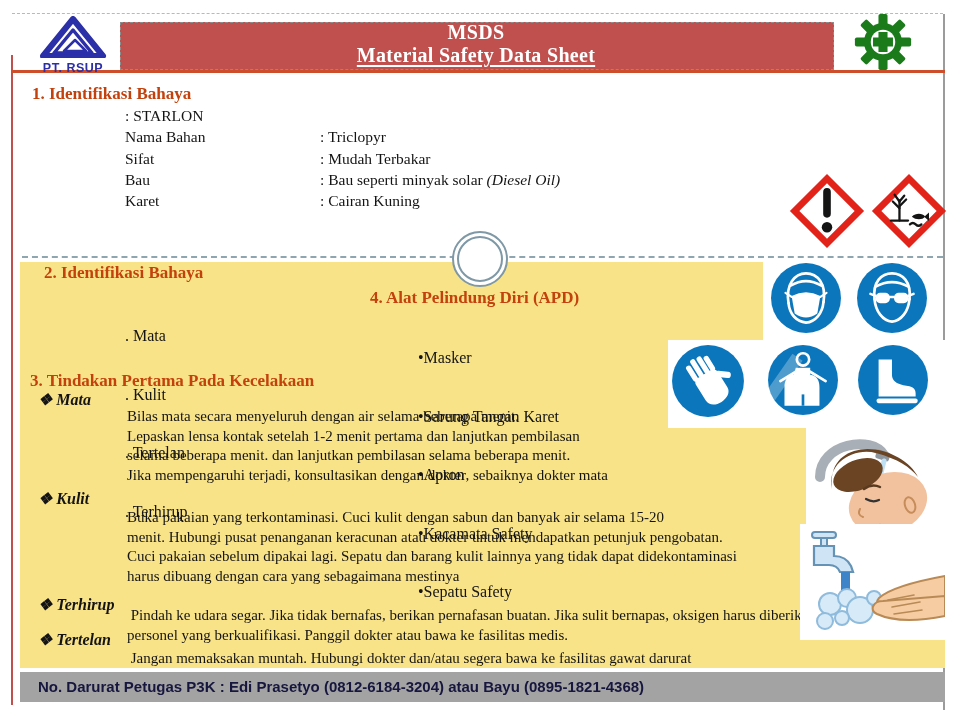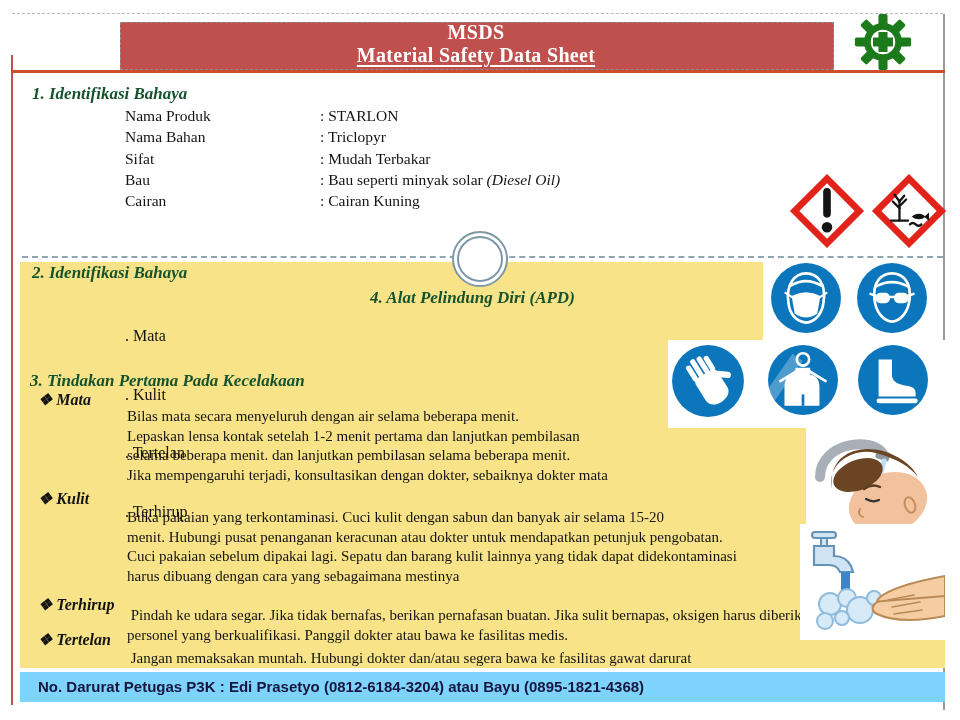--- a/index.html
+++ b/index.html
@@ -14,21 +14,21 @@
   
   .title-bar{left:120px;top:22px;width:712px;height:46px;background:#c0504d;border:1px dashed #8d8d8d;}
   .title-text{left:0;top:21px;width:952px;text-align:center;color:#fff;font-weight:700;
               font-size:20px;line-height:23px;letter-spacing:.3px;z-index:3;}
   .title-underline{text-decoration:underline;text-underline-offset:3px;}
   .logo-box{left:30px;top:16px;width:86px;height:54px;text-align:center;z-index:3;}
   .logo-text{font-family:"Liberation Sans",sans-serif;font-weight:700;font-size:12.5px;
              color:#2b2fa8;letter-spacing:.5px;line-height:12px;}
   .gear-box{left:852px;top:13px;z-index:3;}
   
-  .sec-heading{font-weight:700;font-size:17px;color:#14532d;white-space:pre;font-style:italic;}
+  .sec-heading{font-weight:700;font-size:17px;color:#c2410c;white-space:pre;}
   .s1-rows{left:125px;top:105px;z-index:3;}
   .s1-row{display:flex;font-size:15.5px;line-height:21.3px;white-space:pre;}
   .s1-lbl{width:195px;}
   
   .divider-dashed{top:256px;left:22px;width:921px;border-top:2px dashed #8fa6b0;z-index:2;}
   .circle-deco{left:452px;top:231px;width:52px;height:52px;border-radius:50%;background:#fff;
                border:2px solid #7e98a6;z-index:3;}
   .circle-deco-inner{position:absolute;inset:3px;border-radius:50%;border:2px solid #7e98a6;}
   
   .panel-a{left:20px;top:262px;width:743px;height:166px;background:#f9e388;z-index:1;}
@@ -37,40 +37,48 @@
   
   .z3{z-index:3;}
   .list{font-size:16px;line-height:19.5px;white-space:pre;}
   .sub-title{font-weight:700;font-style:italic;font-size:16px;white-space:pre;}
   .sub-body{overflow:hidden;}
   .line{font-size:15px;line-height:19.5px;white-space:pre;}
   
   .icon{z-index:4;}
   .illus{z-index:5;background:#fff;}
   
-  .footer-bar{left:20px;top:672px;width:925px;height:30px;background:#7dd3fc;z-index:4;
+  .footer-bar{left:20px;top:672px;width:925px;height:30px;background:#a3a3a3;z-index:4;
               font-family:"Liberation Sans",sans-serif;font-weight:700;font-size:15px;
               color:#16163f;line-height:30px;padding-left:18px;box-sizing:border-box;white-space:pre;}
 </style>
 </head>
 <body>
 
 <div class="slide">
 
   <div class="abs top-dashed"></div>
   <div class="abs left-border"></div>
   <div class="abs right-border"></div>
   <div class="abs header-rule"></div>
 
   <div class="abs title-bar"></div>
   <div class="abs title-text">
     <div>MSDS</div>
     <div class="title-underline">Material Safety Data Sheet</div>
   </div>
 
+  <div class="abs logo-box">
+    <svg width="84" height="42" viewBox="0 0 84 42">
+      <polygon points="42,3 72,40 12,40" fill="none" stroke="#2b2fa8" stroke-width="6" stroke-linejoin="round"></polygon>
+      <polygon points="42,14 61,37 23,37" fill="none" stroke="#2b2fa8" stroke-width="3.5" stroke-linejoin="round"></polygon>
+      <polygon points="44,24 55,35 33,35" fill="none" stroke="#2b2fa8" stroke-width="2.5" stroke-linejoin="round"></polygon>
+    </svg>
+    <div class="logo-text">PT. RSUP</div>
+  </div>
 
   <div class="abs gear-box">
     <svg width="62" height="58" viewBox="0 0 64 64">
       <g fill="#1b7b1b">
         <circle cx="32" cy="32" r="21"></circle>
         <g>
           <rect x="27" y="1" width="10" height="14" rx="2"></rect>
           <rect x="27" y="49" width="10" height="14" rx="2"></rect>
           <rect x="1" y="27" width="14" height="10" rx="2"></rect>
           <rect x="49" y="27" width="14" height="10" rx="2"></rect>
@@ -83,37 +91,36 @@
         </g>
       </g>
       <circle cx="32" cy="32" r="13.5" fill="#fff"></circle>
       <path d="M27 21 h10 v6 h6 v10 h-6 v6 h-10 v-6 h-6 v-10 h6 z" fill="#1b7b1b"></path>
     </svg>
   </div>
 
   <div class="abs sec-heading z3" style="left:32px;top:84px;">1. Identifikasi Bahaya</div>
   <div class="abs s1-rows">
     <div class="s1-row">
-      <span class="s1-lbl">Nama Produk</span>
       <span><span>: STARLON</span><i></i></span>
     </div>
     <div class="s1-row">
       <span class="s1-lbl">Nama Bahan</span>
       <span><span>: Triclopyr</span><i></i></span>
     </div>
     <div class="s1-row">
       <span class="s1-lbl">Sifat</span>
       <span><span>: Mudah Terbakar</span><i></i></span>
     </div>
     <div class="s1-row">
       <span class="s1-lbl">Bau</span>
       <span><span>: Bau seperti minyak solar </span><i>(Diesel Oil)</i></span>
     </div>
     <div class="s1-row">
-      <span class="s1-lbl">Cairan</span>
+      <span class="s1-lbl">Karet</span>
       <span><span>: Cairan Kuning</span><i></i></span>
     </div>
   </div>
 
   <div class="abs icon" style="left:786px;top:170px;">
     <svg width="82" height="82" viewBox="0 0 86 86">
       <rect x="19" y="19" width="48" height="48" transform="rotate(45 43 43)" fill="#fff" stroke="#e2231a" stroke-width="7"></rect>
       <rect x="39" y="19" width="8" height="31" rx="4" fill="#141414"></rect>
       <circle cx="43" cy="60" r="5.5" fill="#141414"></circle>
     </svg>
@@ -137,29 +144,36 @@
 
   <div class="abs divider-dashed"></div>
   <div class="abs circle-deco">
       <div class="circle-deco-inner"></div>
     </div>
 
   <div class="abs panel-a"></div>
   <div class="abs panel-b"></div>
   <div class="abs panel-c"></div>
 
-  <div class="abs sec-heading z3" style="left:32px;top:263px;">2. Identifikasi Bahaya</div>
+  <div class="abs sec-heading z3" style="left:44px;top:263px;">2. Identifikasi Bahaya</div>
   <div class="abs list z3" style="left:125px;top:287px;">
     <div>. Mata</div>
     <div>. Kulit</div>
     <div>. Tertelan</div>
     <div>. Terhirup</div>
   </div>
 
   <div class="abs sec-heading z3" style="left:370px;top:288px;">4. Alat Pelindung Diri (APD)</div>
+  <div class="abs list z3" style="left:418px;top:309px;">
+    <div>•Masker</div>
+    <div>•Sarung Tangan Karet</div>
+    <div>•Apron</div>
+    <div>•Kacamata Safety</div>
+    <div>•Sepatu Safety</div>
+  </div>
 
   <div class="abs sec-heading z3" style="left:30px;top:371px;">3. Tindakan Pertama Pada Kecelakaan</div>
 
   <div class="abs sub-title z3" style="left:38px;top:390px;"><span>❖</span> <span>Mata</span></div>
   <div class="abs sub-body z3" style="left:127px;top:407px;width:818px;">
     <div class="line">Bilas mata secara menyeluruh dengan air selama beberapa menit.</div>
     <div class="line">Lepaskan lensa kontak setelah 1-2 menit pertama dan lanjutkan pembilasan</div>
     <div class="line">selama beberapa menit. dan lanjutkan pembilasan selama beberapa menit.</div>
     <div class="line">Jika mempengaruhi terjadi, konsultasikan dengan dokter, sebaiknya dokter mata</div>
   </div>

